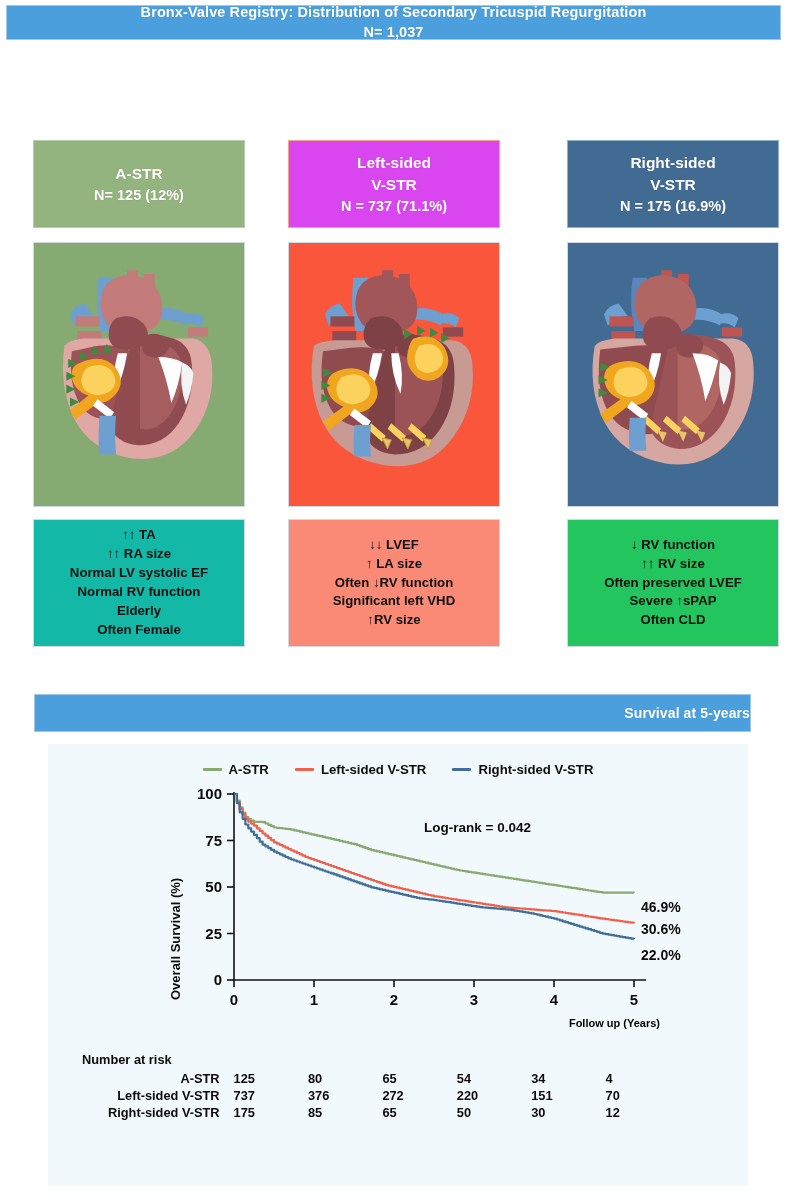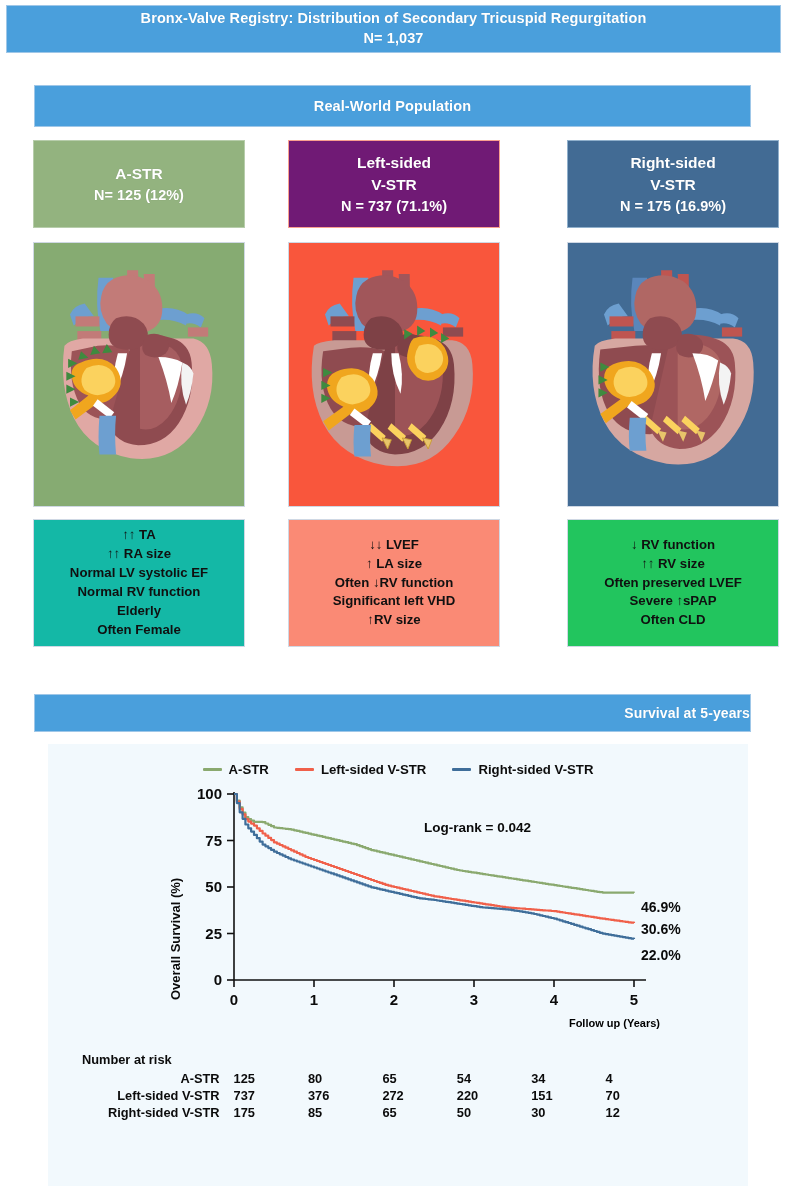--- a/index.html
+++ b/index.html
@@ -16,41 +16,41 @@
     position: absolute;
     background: #4a9fdc;
     border: 1px solid #9fc7e8;
     color: #ffffff;
     font-weight: bold;
     display: flex; align-items: center; justify-content: center;
     text-align: center;
     letter-spacing: .1px;
     text-shadow: 0 0 1px rgba(0,0,0,.15);
   }
-  #title-banner { left: 6px; top: 5px; width: 775px; height: 48px; font-size: 14.5px; line-height: 1.35; }
+  #title-banner { left: 6px; top: 5px; width: 775px; height: 35px; font-size: 14.5px; line-height: 1.35; }
   #population-banner { left: 34px; top: 85px; width: 717px; height: 42px; font-size: 14.5px; }
   #survival-banner { left: 34px; top: 694px; width: 717px; height: 38px; font-size: 14px; justify-content: flex-end; }
 
   
   .col { position: absolute; top: 140px; width: 212px; }
   #col-astr  { left: 33px;  }
   #col-left  { left: 288px; }
   #col-right { left: 539px; margin-left: 28px; }
 
   .group-head {
     height: 88px;
     border: 1px solid #c8d4c0;
     color: #ffffff; font-weight: bold; font-size: 15.5px; line-height: 1.42;
     display: flex; flex-direction: column; align-items: center; justify-content: center;
     text-align: center;
     text-shadow: 0 0 1px rgba(0,0,0,.2);
   }
   .group-head .sub { font-size: 14.5px; }
   #col-astr  .group-head { background: #93b37f; border-color: #b7cdab; }
-  #col-left  .group-head { background: #701a75; border-color: #f9a08f; }
+  #col-left  .group-head { background: #d946ef; border-color: #f9a08f; }
   #col-right .group-head { background: #426b94; border-color: #90b0cc; }
 
   .img-box {
     margin-top: 14px; height: 265px;
     border: 1px solid #cfd8e4;
     position: relative; overflow: hidden;
   }
   #col-astr  .img-box { background: #86ab72; }
   #col-left  .img-box { background: #f9563c; }
   #col-right .img-box { background: #426b94; }
@@ -116,23 +116,20 @@
 
 <div class="page">
 
   <div id="title-banner" class="banner">
     <div>
       <div>Bronx-Valve Registry: Distribution of Secondary Tricuspid Regurgitation</div>
       <div>N= 1,037</div>
     </div>
   </div>
 
-  <div id="population-banner" class="banner">
-    <span>Real-World Population</span>
-  </div>
 
   <div class="col" id="col-astr">
     <div class="group-head">
       <div>A-STR</div>
       <div class="sub">N= 125 (12%)</div>
     </div>
     <div class="img-box">
       <svg viewBox="0 0 212 265" width="210" height="263">
         <g transform="translate(14,18) scale(0.93)">
 

